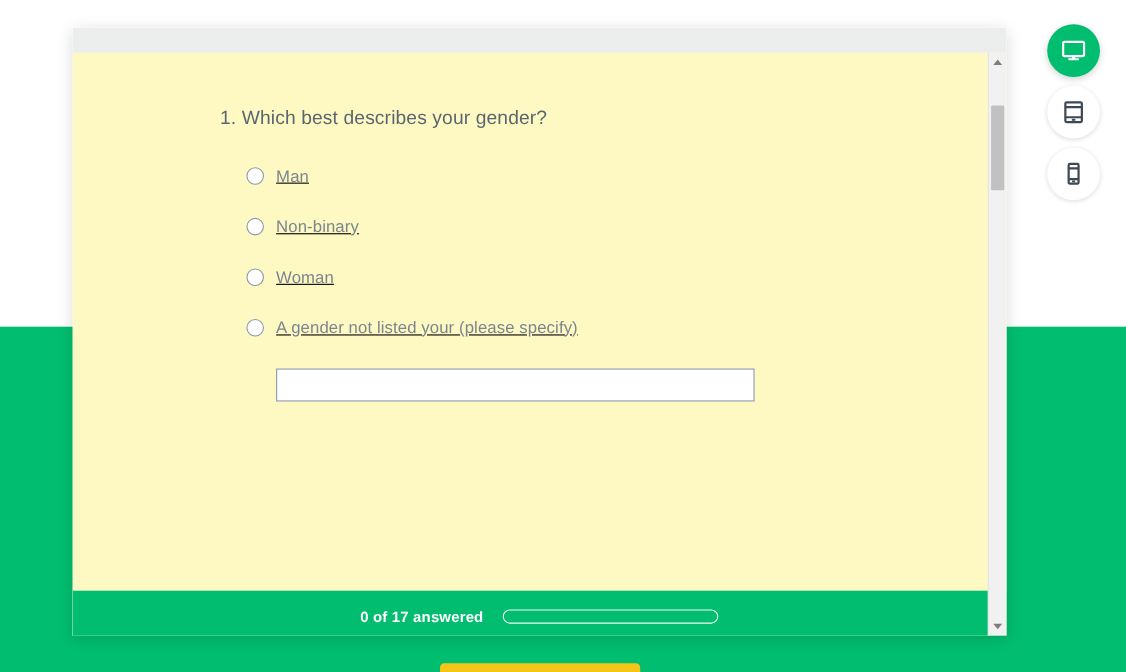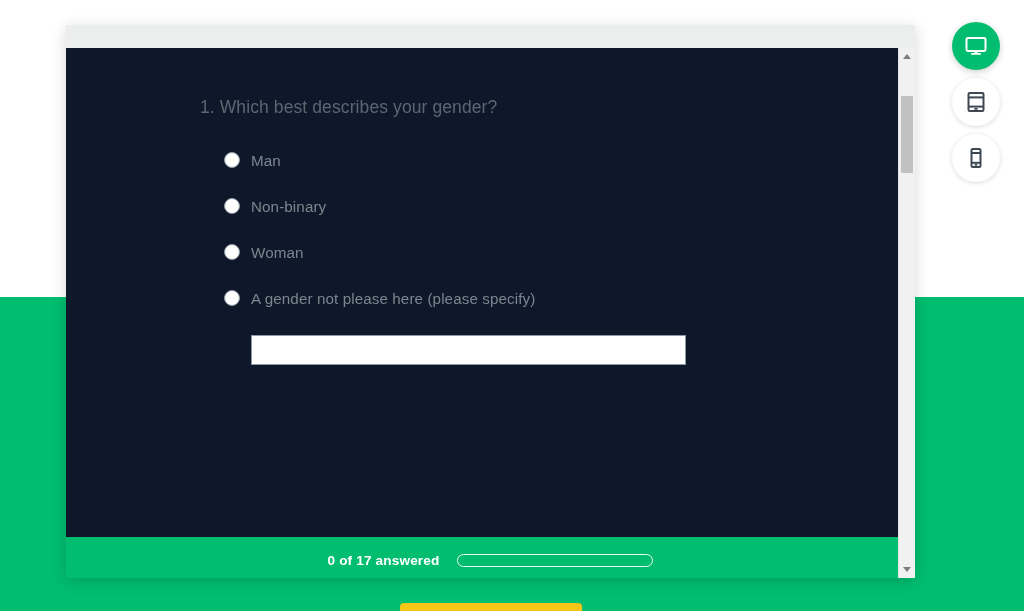--- a/index.html
+++ b/index.html
@@ -52,38 +52,38 @@
     overflow: hidden;
   }
   #card-header-bar {
     height: 23px;
     background: #eceded;
     width: 100%;
   }
   #card-body {
     position: relative;
     height: 535px;
-    background: #0f172a;
+    background: #fef9c3;
     overflow: hidden;
   }
 
   
   .q-block {
     padding-left: 134px;
   }
   #question-1 { padding-top: 49px; }
   #question-2 { padding-top: 72px; opacity: 0.33; }
 
   .q-title {
     font-size: 17.5px;
     color: #5b6770;
     letter-spacing: 0.1px;
     margin-bottom: 27px;
   }
-  .options { padding-left: 24px; }
+  .options { padding-left: 24px; text-decoration: underline; }
   .option-row {
     display: flex;
     align-items: center;
     height: 30px;
     margin-bottom: 16px;
   }
   .radio {
     width: 16px;
     height: 16px;
     border: 1.6px solid #8d99a3;
@@ -243,21 +243,21 @@
           <span class="option-label">Non-binary</span>
         </div>
 
         <div class="option-row">
           <span class="radio"></span>
           <span class="option-label">Woman</span>
         </div>
 
         <div class="option-row">
           <span class="radio"></span>
-          <span class="option-label">A gender not please here (please specify)</span>
+          <span class="option-label">A gender not listed your (please specify)</span>
         </div>
 
         <input id="other-text-input" type="text" value="" style="">
       </div>
     </div>
 
     <div class="q-block" id="question-2">
 
     </div>
 

